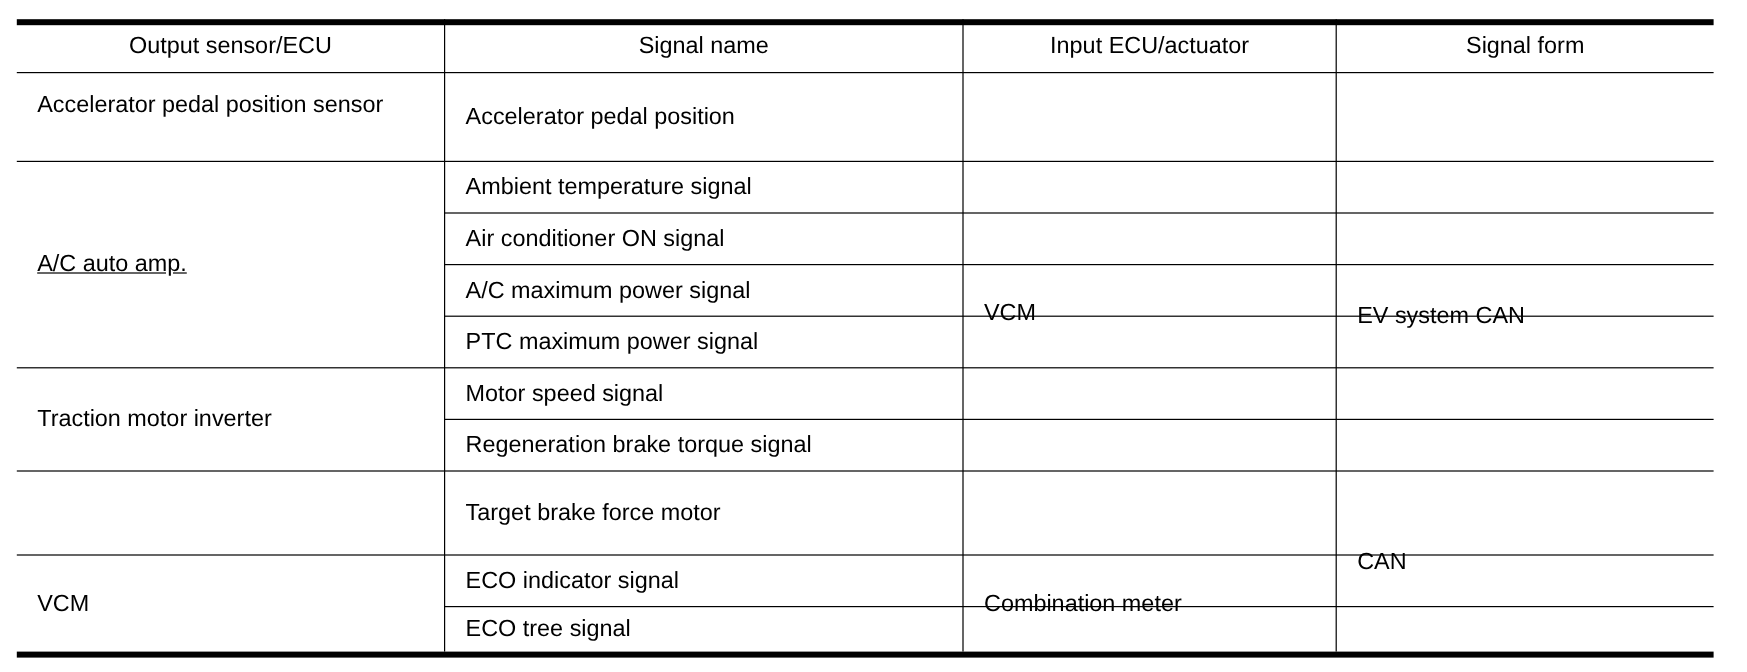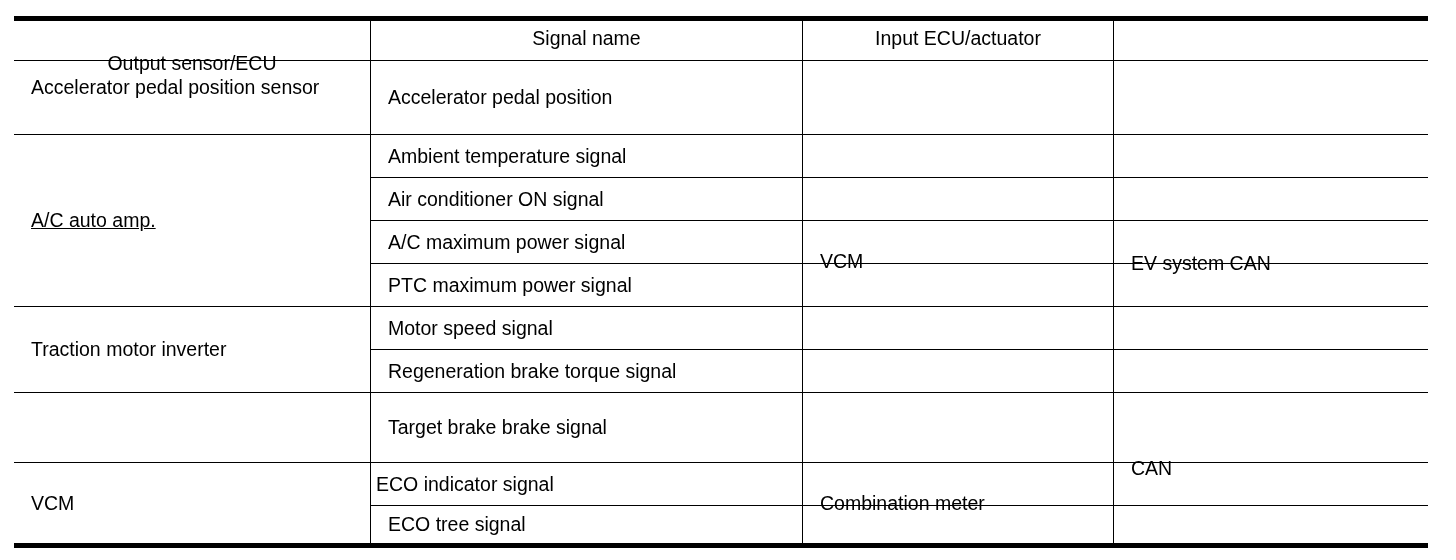--- a/index.html
+++ b/index.html
@@ -85,28 +85,31 @@
     <div class="rule h" style="top:376px; width:1414px;"></div>
     <div class="rule h" style="top:446px; width:1414px;"></div>
     <div class="rule h" style="top:489px; left:356px; width:1058px;"></div>
 
     <div class="rule h thick" style="top:527px; width:1414px;"></div>
 
     <div class="rule v" style="left:356px; height:527px;"></div>
     <div class="rule v" style="left:788px; height:527px;"></div>
     <div class="rule v" style="left:1099px; height:527px;"></div>
 
-    <div class="cell head" style="left:0px; top:16px; width:356px; height:44px;align-items:flex-end;">
+    <div class="cell head" style="left:0px; top:0px; width:356px; height:44px;">
       <span class="txt">Output sensor/ECU</span>
     </div>
     <div class="cell head" style="left:357px; top:0px; width:431px; height:44px;">
       <span class="txt">Signal name</span>
     </div>
     <div class="cell head" style="left:789px; top:0px; width:310px; height:44px;">
       <span class="txt">Input ECU/actuator</span>
+    </div>
+    <div class="cell head" style="left:1100px; top:0px; width:314px; height:44px;">
+      <span class="txt">Signal form</span>
     </div>
 
     <div class="cell left toptext" style="left:0px; top:45px; width:356px; height:73px;">
       <span class="txt">Accelerator pedal position sensor</span>
     </div>
     <div class="cell left" style="left:0px; top:119px; width:356px; height:171px;text-decoration:underline;">
       <span class="txt">A/C auto amp.</span>
     </div>
     <div class="cell left" style="left:0px; top:291px; width:356px; height:85px;">
       <span class="txt">Traction motor inverter</span>
@@ -130,23 +133,23 @@
     <div class="cell left" style="left:357px; top:248px; width:431px; height:42px;">
       <span class="txt">PTC maximum power signal</span>
     </div>
     <div class="cell left" style="left:357px; top:291px; width:431px; height:42px;">
       <span class="txt">Motor speed signal</span>
     </div>
     <div class="cell left" style="left:357px; top:334px; width:431px; height:42px;">
       <span class="txt">Regeneration brake torque signal</span>
     </div>
     <div class="cell left" style="left:357px; top:377px; width:431px; height:69px;">
-      <span class="txt">Target brake brake signal</span>
+      <span class="txt">Target brake force motor</span>
     </div>
-    <div class="cell left" style="left:345px; top:447px; width:431px; height:42px;">
+    <div class="cell left" style="left:357px; top:447px; width:431px; height:42px;">
       <span class="txt">ECO indicator signal</span>
     </div>
     <div class="cell left" style="left:357px; top:490px; width:431px; height:37px;">
       <span class="txt">ECO tree signal</span>
     </div>
 
     <div class="cell left" style="left:789px; top:45px; width:310px; height:401px;">
       <span class="txt">VCM</span>
     </div>
     <div class="cell left" style="left:789px; top:447px; width:310px; height:80px;">

